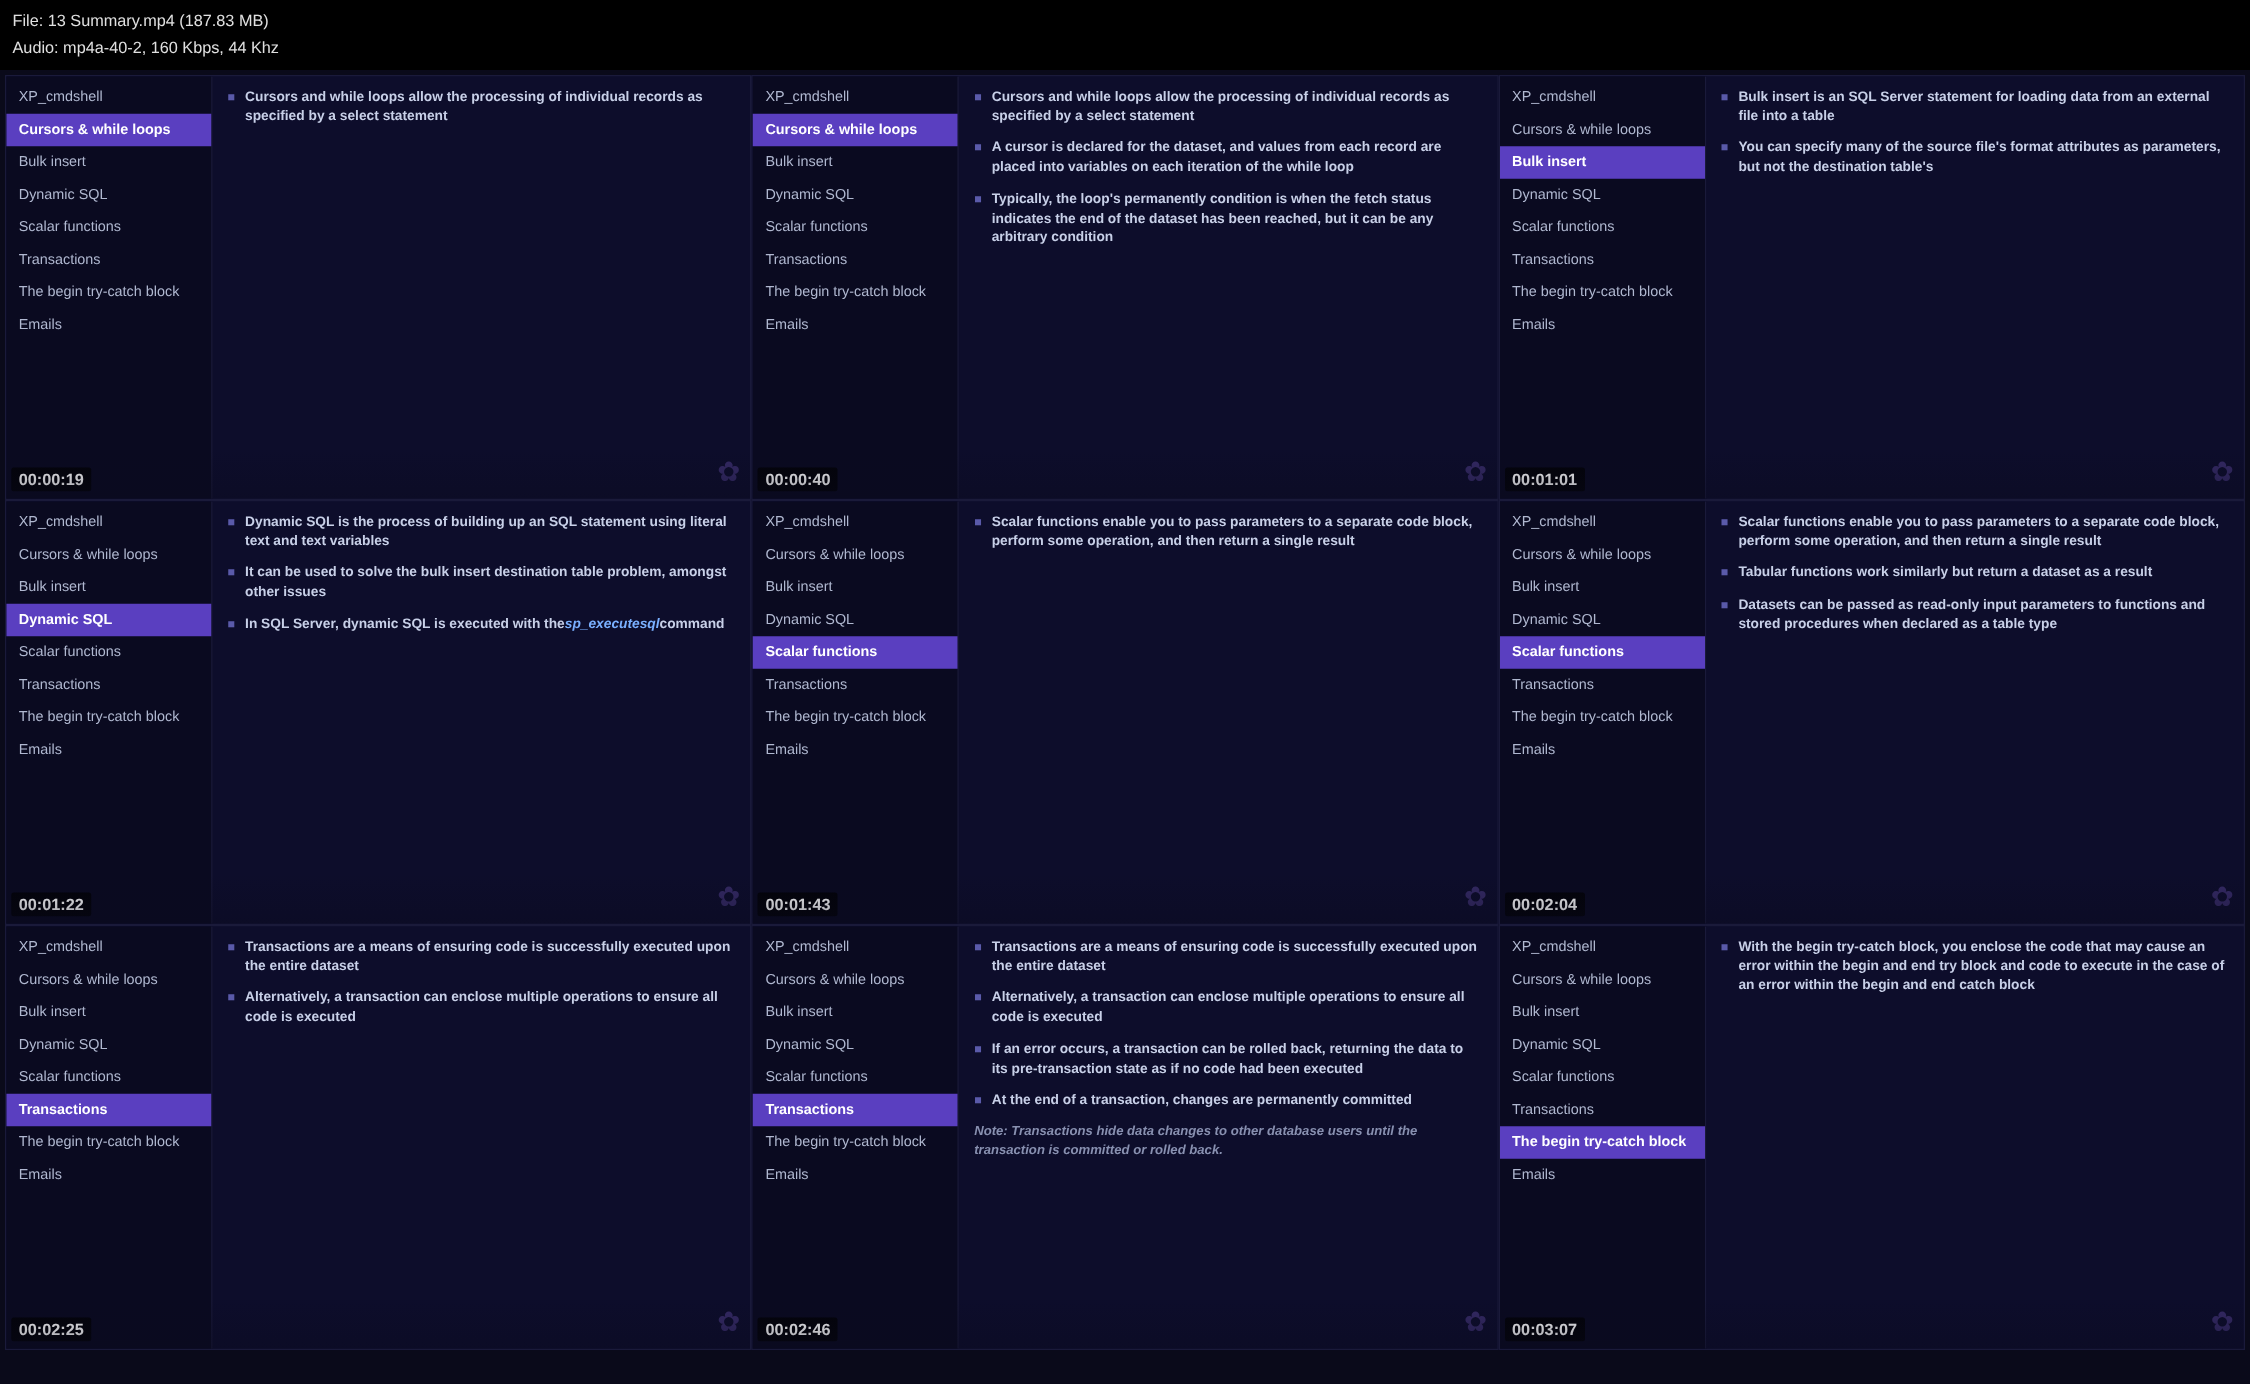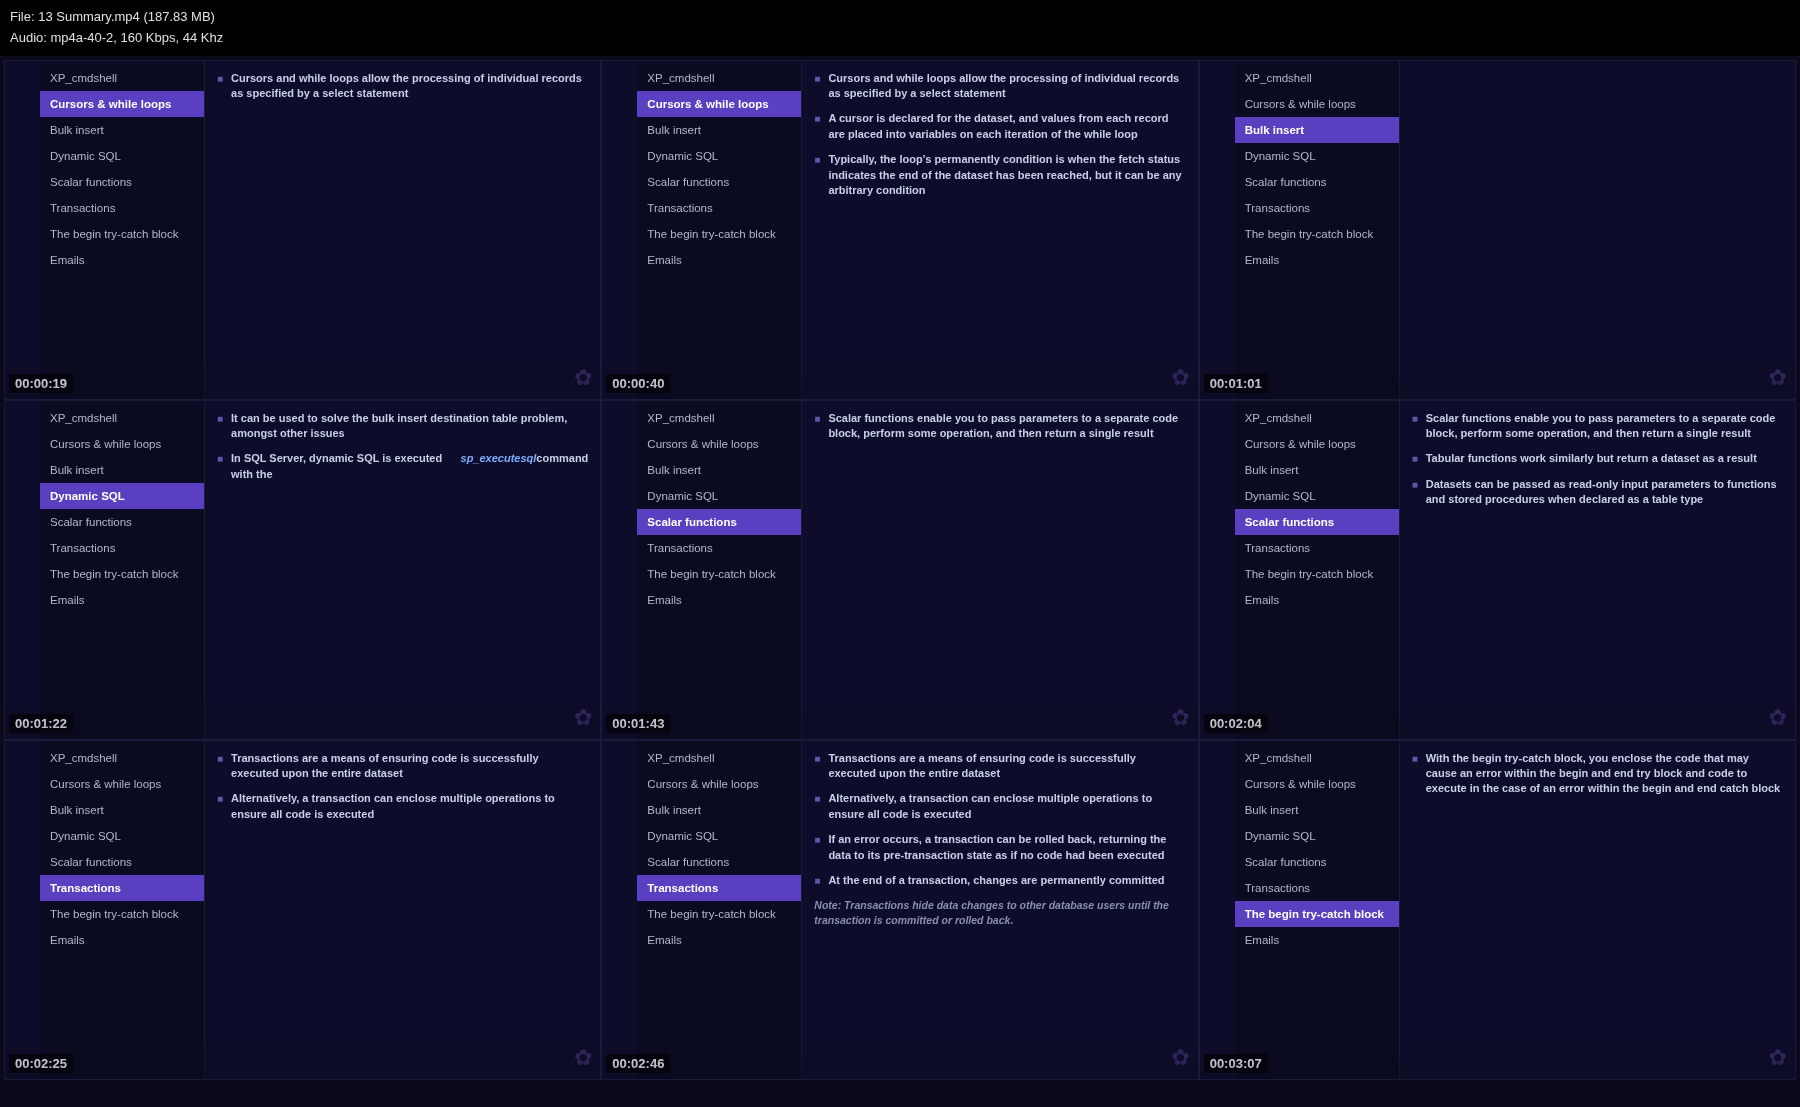--- a/index.html
+++ b/index.html
@@ -30,21 +30,20 @@
       gap: 0;
       padding: 4px;
     }
 
     .thumb {
       background: #0d0d2b;
       border: 1px solid #1a1a3a;
       position: relative;
       display: flex;
       overflow: hidden;
-      padding-left: 35px;
     }
 
     
     .thumb-sidebar {
       width: 165px;
       min-width: 165px;
       background: #0a0a20;
       border-right: 1px solid #1a1a3a;
       display: flex;
       flex-direction: column;
@@ -202,36 +201,43 @@
       <div class="thumb-sidebar">
         <div class="sidebar-item">XP_cmdshell</div>
         <div class="sidebar-item">Cursors &amp; while loops</div>
         <div class="sidebar-item active">Bulk insert</div>
         <div class="sidebar-item">Dynamic SQL</div>
         <div class="sidebar-item">Scalar functions</div>
         <div class="sidebar-item">Transactions</div>
         <div class="sidebar-item">The begin try-catch block</div>
         <div class="sidebar-item">Emails</div>
       </div>
+      <div class="thumb-content">
+        <ul class="bullet-list">
+          <li>Bulk insert is an SQL Server statement for loading data from an external file into a table</li>
+          <li>You can specify many of the source file's format attributes as parameters, but not the destination table's</li>
+        </ul>
+      </div>
       <div class="timestamp">00:01:01</div>
       <div class="deco-icon">✿</div>
     </div>
     <div class="thumb">
       <div class="thumb-sidebar">
         <div class="sidebar-item">XP_cmdshell</div>
         <div class="sidebar-item">Cursors &amp; while loops</div>
         <div class="sidebar-item">Bulk insert</div>
         <div class="sidebar-item active">Dynamic SQL</div>
         <div class="sidebar-item">Scalar functions</div>
         <div class="sidebar-item">Transactions</div>
         <div class="sidebar-item">The begin try-catch block</div>
         <div class="sidebar-item">Emails</div>
       </div>
       <div class="thumb-content">
         <ul class="bullet-list">
+          <li>Dynamic SQL is the process of building up an SQL statement using literal text and text variables</li>
           <li>It can be used to solve the bulk insert destination table problem, amongst other issues</li>
           <li>In SQL Server, dynamic SQL is executed with the <em>sp_executesql</em> command</li>
         </ul>
       </div>
       <div class="timestamp">00:01:22</div>
       <div class="deco-icon">✿</div>
     </div>
     <div class="thumb">
       <div class="thumb-sidebar">
         <div class="sidebar-item">XP_cmdshell</div>

